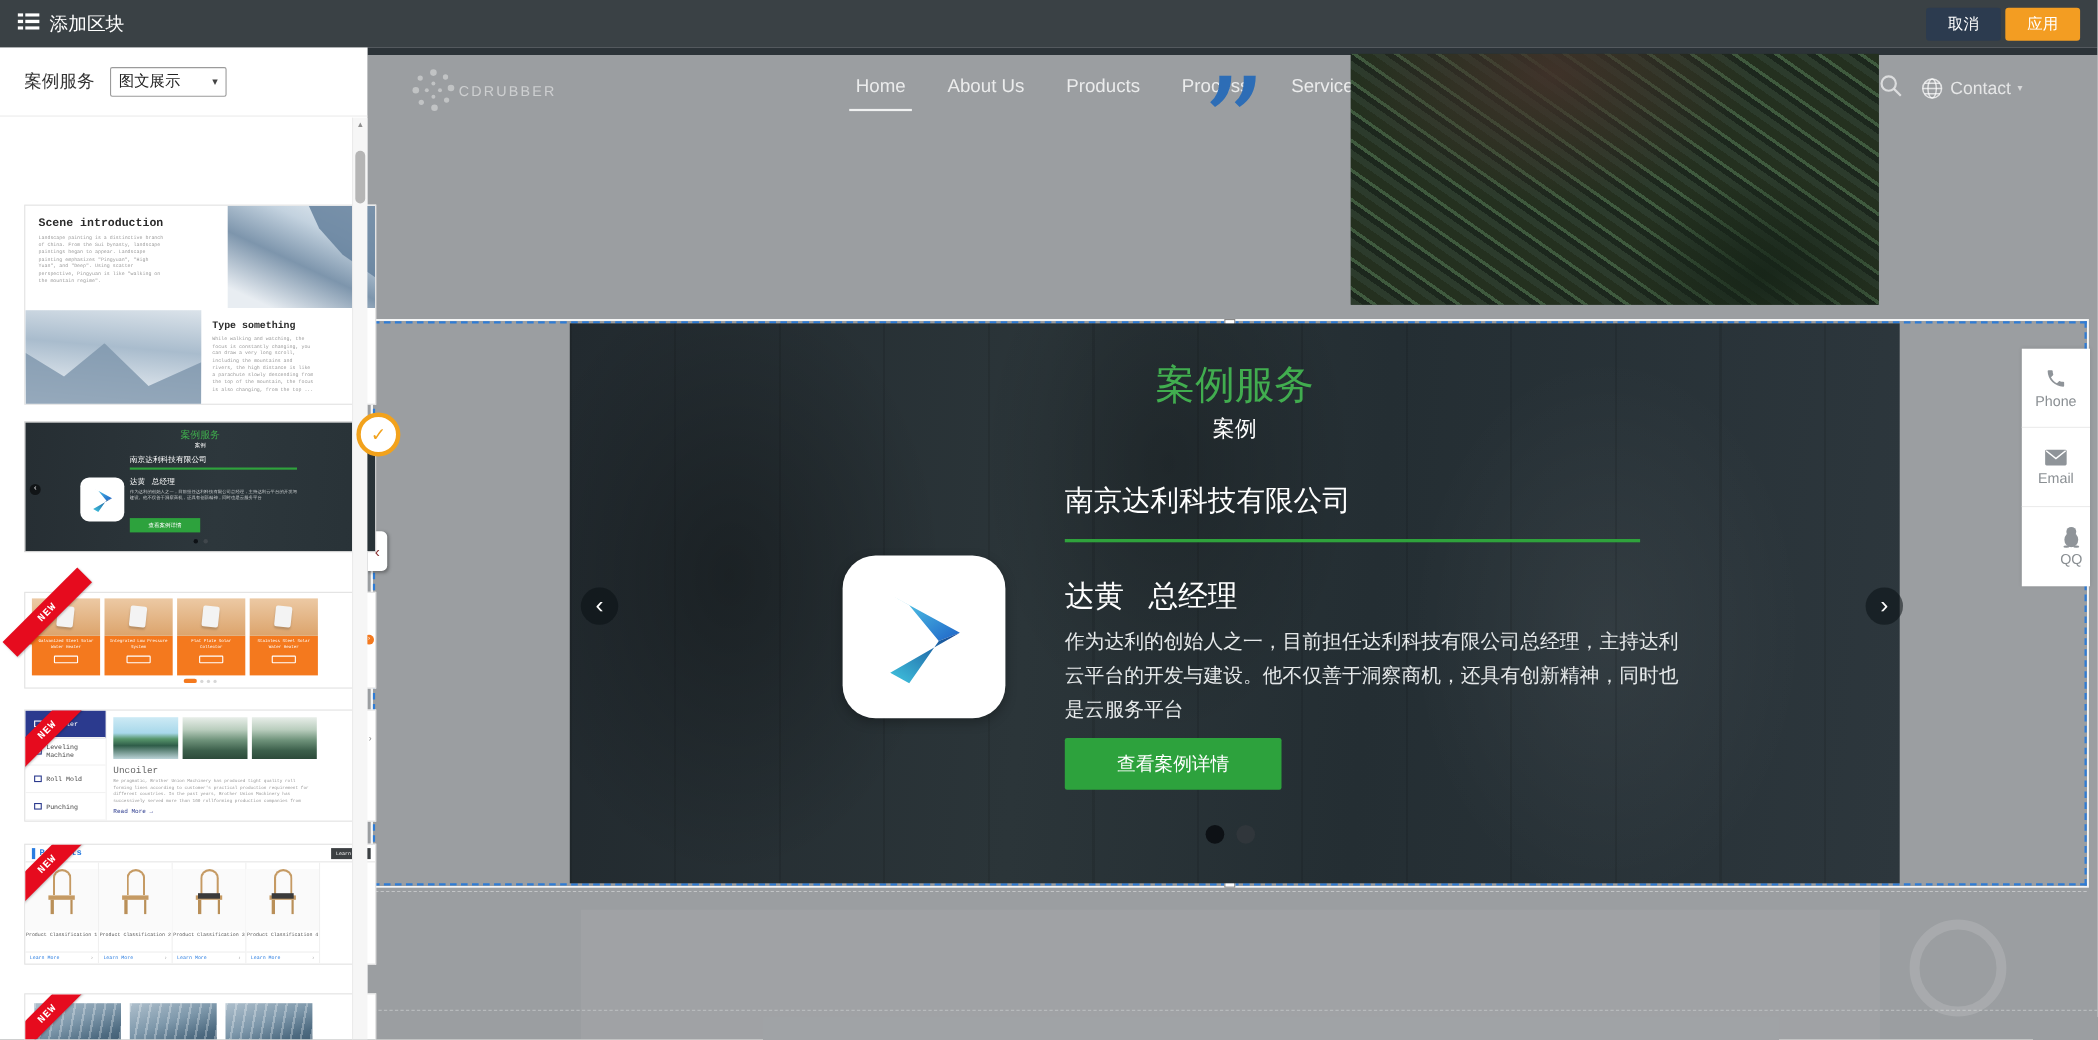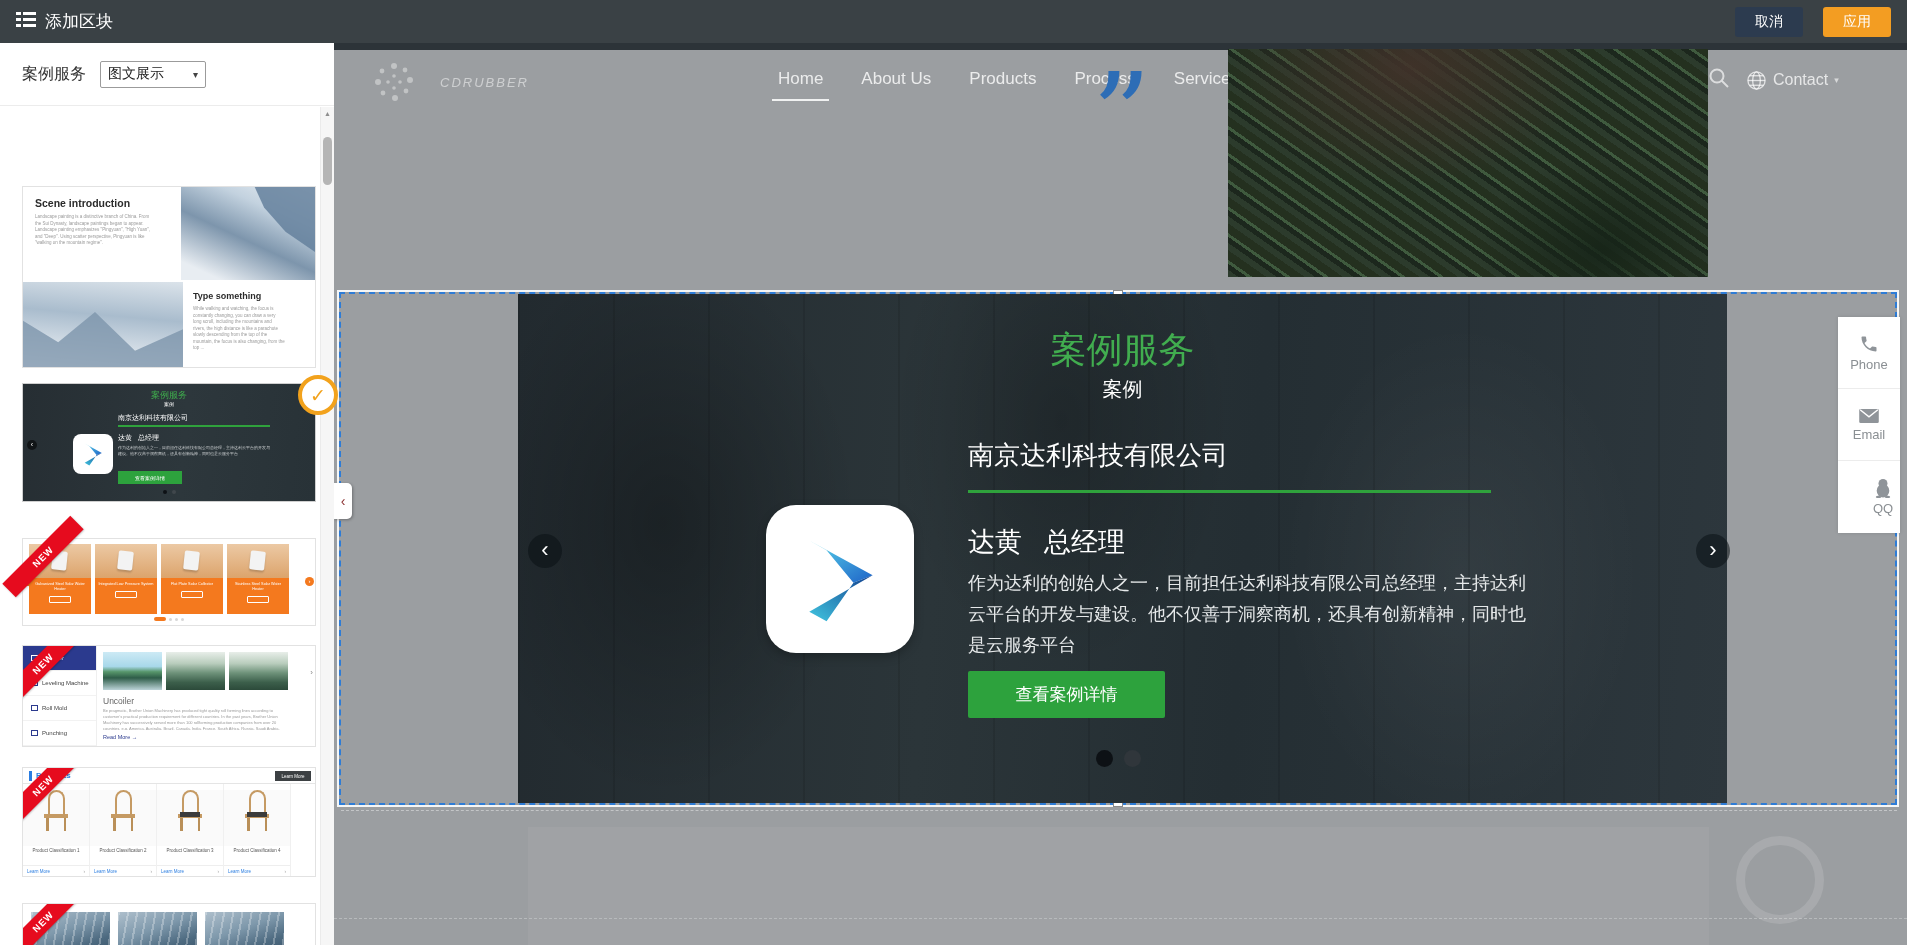--- a/index.html
+++ b/index.html
@@ -4,38 +4,38 @@
 <style>
   * { margin:0; padding:0; box-sizing:border-box; }
   html,body { background:#e9e9e9; }
   #app { position:relative; width:1907px; height:945px; overflow:hidden;
          font-family:"Liberation Sans","DejaVu Sans",sans-serif; background:#9b9ea1; }
 
   
   .topbar { position:absolute; left:0; top:0; width:1907px; height:43px; background:#3a4145;
             display:flex; align-items:center; padding:0 16px; z-index:60; }
   .topbar-title { color:#fff; font-size:17px; display:flex; align-items:center; gap:9px; }
-  .topbar-actions { margin-left:auto; display:flex; gap:20px; align-items:flex-start; }
+  .topbar-actions { margin-left:auto; display:flex; gap:4px; align-items:flex-start; }
   .btn { border:none; border-radius:3px; font-size:14px; color:#fff; padding:6px 20px; cursor:pointer;
          font-family:inherit; }
   .btn-cancel { background:#2c3b4f; }
   .btn-apply  { background:#f39d22; }
 
   
   .sidebar { position:absolute; left:0; top:43px; width:334px; height:902px; background:#fff; z-index:50; }
   .sidebar-header { height:63px; display:flex; align-items:center; gap:14px; padding:0 22px;
                     border-bottom:1px solid #ececec; }
   .cat-label { font-size:16px; color:#333; }
   .select { width:106px; height:27px; border:1px solid #9b9b9b; border-radius:2px; background:#fff;
             display:flex; align-items:center; justify-content:space-between; padding:0 7px;
             font-size:14px; color:#222; cursor:pointer; }
   .select .caret { font-size:10px; color:#444; }
 
   .thumb-area { position:absolute; left:0; top:64px; right:14px; bottom:0; }
-  .card { position:absolute; left:22px; width:294px; background:#fff; border:1px solid #e2e2e2; cursor:pointer; }
+  .card { position:absolute; left:22px; width:320px; background:#fff; border:1px solid #e2e2e2; cursor:pointer;font-family:Liberation Mono, monospace; }
 
   
   .sb-track { position:absolute; top:64px; right:0; width:14px; bottom:0; background:#f6f6f6; border-left:1px solid #ebebeb; }
   .sb-up { height:14px; text-align:center; font-size:7px; color:#8f8f8f; line-height:14px; }
   .sb-thumb { position:absolute; left:2px; top:30px; width:9px; height:48px; background:#b5b5b5; border-radius:5px; }
 
   
   .ribbon { position:absolute; top:8px; left:-28px; width:96px; transform:rotate(-45deg);
             background:#e60b1e; color:#fff; font-weight:bold; font-size:9.5px; letter-spacing:1px;
             text-align:center; padding:4px 0; box-shadow:0 1px 2px rgba(0,0,0,.25); z-index:6; }
@@ -138,21 +138,21 @@
   .t6-row { position:absolute; left:8px; top:8px; display:flex; gap:8px; }
   .t6-col { width:79px; }
   .t6-photo { height:46px;
       background:repeating-linear-gradient(100deg,rgba(255,255,255,.28) 0 2px,transparent 2px 9px),
                  linear-gradient(160deg,#aebfcc 0%,#7e98ab 40%,#4d6a80 70%,#365066 100%); }
 
   
   .preview { position:absolute; left:334px; top:43px; right:0; bottom:0; background:#9b9ea1; overflow:hidden; }
   .topstrip { position:absolute; left:0; top:0; right:0; height:7px; background:#2c3338; }
 
-  .site-logo { position:absolute; left:38px; top:17px; display:flex; align-items:center; gap:24px;font-style:italic; }
+  .site-logo { position:absolute; left:38px; top:17px; display:flex; align-items:center; gap:1px; }
   .logo-text { font-size:13px; letter-spacing:2px; color:rgba(255,255,255,.5); }
   .tagline { position:absolute; left:337px; top:8px; width:420px; text-align:center;
              font-size:17px; color:#3e4347; }
   .nav { position:absolute; left:444px; top:26px; display:flex; gap:38px; font-size:17px;
          color:rgba(255,255,255,.8); }
   .nav span { cursor:pointer; position:relative; }
   .nav .active::after { content:""; position:absolute; left:-6px; right:-6px; bottom:-12px; height:2px;
                         background:rgba(255,255,255,.85); }
   .nav-icons { position:absolute; left:1374px; top:24px; display:flex; align-items:center; gap:16px;
                color:rgba(255,255,255,.75); }

